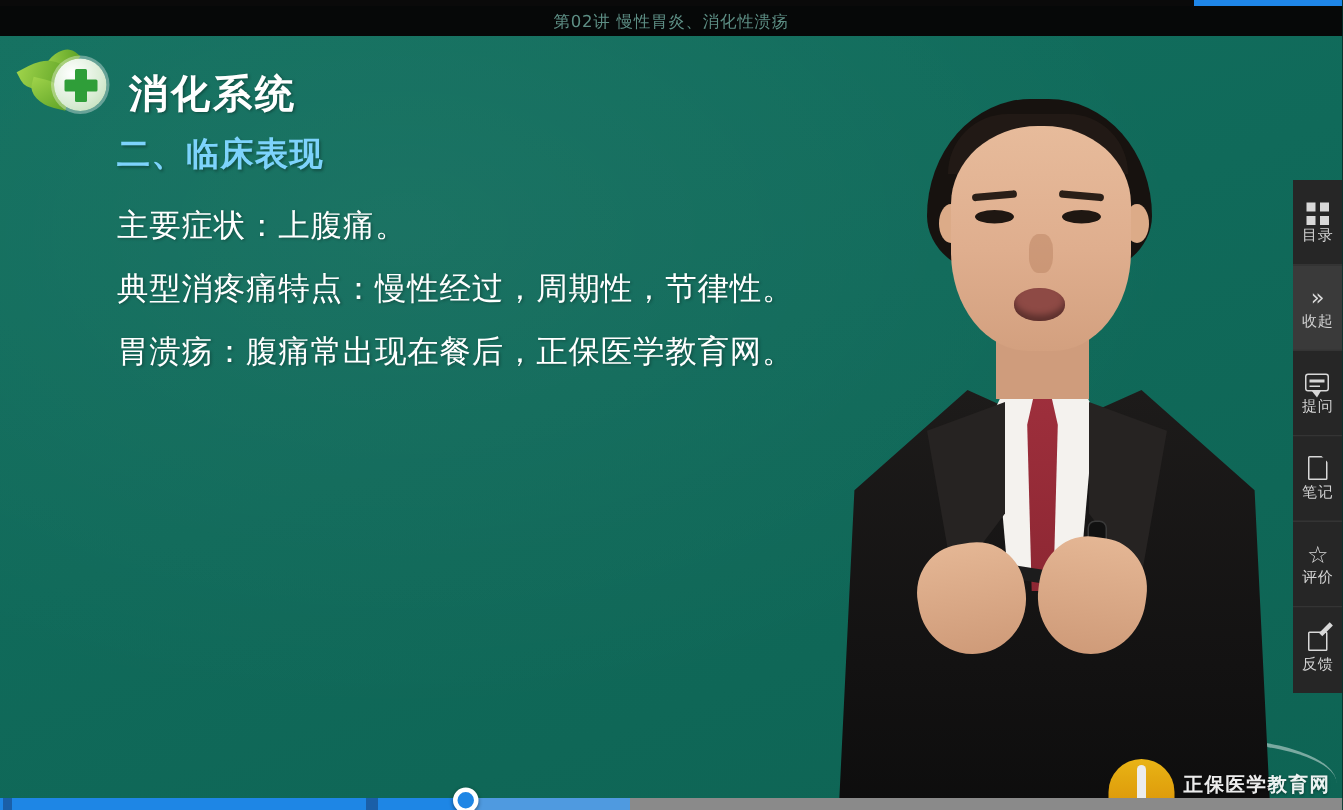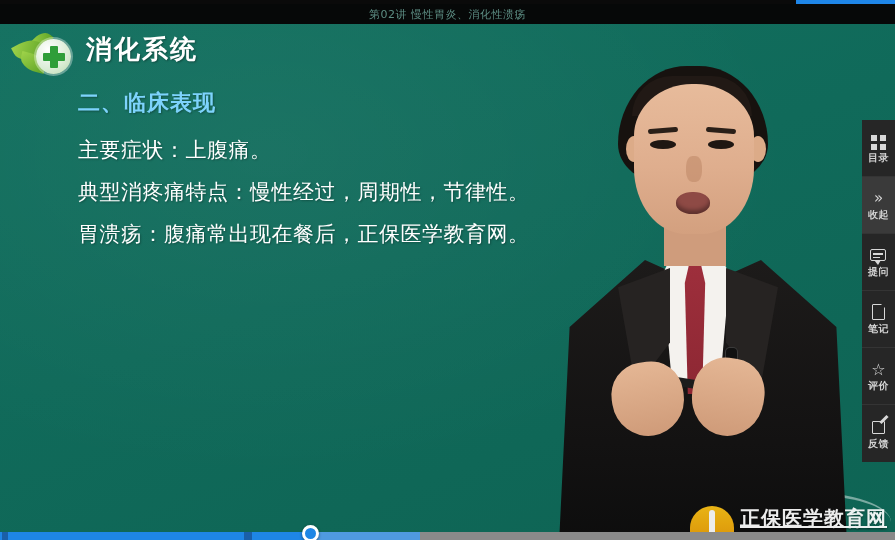--- a/index.html
+++ b/index.html
@@ -41,21 +41,21 @@
   }
   .slide::after{
     content:""; position:absolute; inset:0;
     background:radial-gradient(ellipse at 30% 25%, rgba(255,255,255,.045), rgba(0,0,0,0) 60%);
     pointer-events:none;
   }
 
   
   .brand {
     position:absolute; left:14px; top:32px; z-index:12;
-    display:flex; align-items:flex-start; gap:10px;
+    display:flex; align-items:flex-end; gap:10px;
   }
   .brand .mark { position:relative; width:62px; height:48px; }
   .leaf {
     position:absolute; border-radius:0 70% 0 70%;
     background:linear-gradient(135deg,#9fd34a,#5ea326);
   }
   .leaf.l1{ width:30px;height:20px; left:0;  top:8px;  transform:rotate(-28deg); }
   .leaf.l2{ width:26px;height:17px; left:6px;top:22px; transform:rotate(14deg); }
   .leaf.l3{ width:22px;height:15px; left:16px;top:2px; transform:rotate(-52deg); }
   .circ {
@@ -148,21 +148,21 @@
   }
   .dock-item{
     height:57px; display:flex; flex-direction:column;
     align-items:center; justify-content:center; gap:3px;
     border-bottom:1px solid #343434; cursor:pointer;
     background:#262626;
   }
   .dock-item:last-child{ border-bottom:none; }
   .dock-item.active{ background:#3a3a3a; }
   .dock-item .ic{ width:17px; height:17px; position:relative; }
-  .dock-item .lbl{ font-size:10px; color:#d2d2d2; letter-spacing:.5px; line-height:1;font-weight:bold; }
+  .dock-item .lbl{ font-size:10px; color:#d2d2d2; letter-spacing:.5px; line-height:1; }
 
   .ic-grid i{ position:absolute; width:6px; height:6px; background:#d8d8d8; }
   .ic-grid i:nth-child(1){ left:1px; top:2px; }
   .ic-grid i:nth-child(2){ left:10px; top:2px; }
   .ic-grid i:nth-child(3){ left:1px; top:11px; }
   .ic-grid i:nth-child(4){ left:10px; top:11px; }
 
   .ic-chev{ color:#d8d8d8; font-size:15px; line-height:17px; text-align:center; }
 
   .ic-bubble{ border:1.6px solid #d8d8d8; width:16px; height:12px; border-radius:2px; margin-top:2px; position:relative; }
@@ -190,22 +190,22 @@
   .wm-mark{ position:relative; width:44px; height:26px; }
   .wm-mark .dome{
     position:absolute; left:0; bottom:0; width:44px; height:26px;
     background:linear-gradient(180deg,#fcc216,#f0a90c);
     border-radius:22px 22px 0 0;
   }
   .wm-mark .slit{
     position:absolute; left:19px; bottom:0; width:6px; height:22px; background:#ffffff;
     border-radius:3px 3px 0 0;
   }
-  .wm-text{ font-size:20px; font-weight:bold; color:#ffffff; letter-spacing:1px;
-    text-shadow:0 1px 2px rgba(0,0,0,.5);text-decoration:underline; }
+  .wm-text{ font-size:13px; font-weight:bold; color:#ffffff; letter-spacing:1px;
+    text-shadow:0 1px 2px rgba(0,0,0,.5); }
   .wm-arc{
     position:absolute; right:4px; bottom:18px; width:172px; height:30px;
     border-top:3px solid rgba(255,255,255,.45); border-radius:50%/100% 100% 0 0;
   }
 
   
   .progress{
     position:absolute; left:0; bottom:0; width:895px; height:8px; z-index:35;
     background:#8a8a8a; cursor:pointer;
   }

